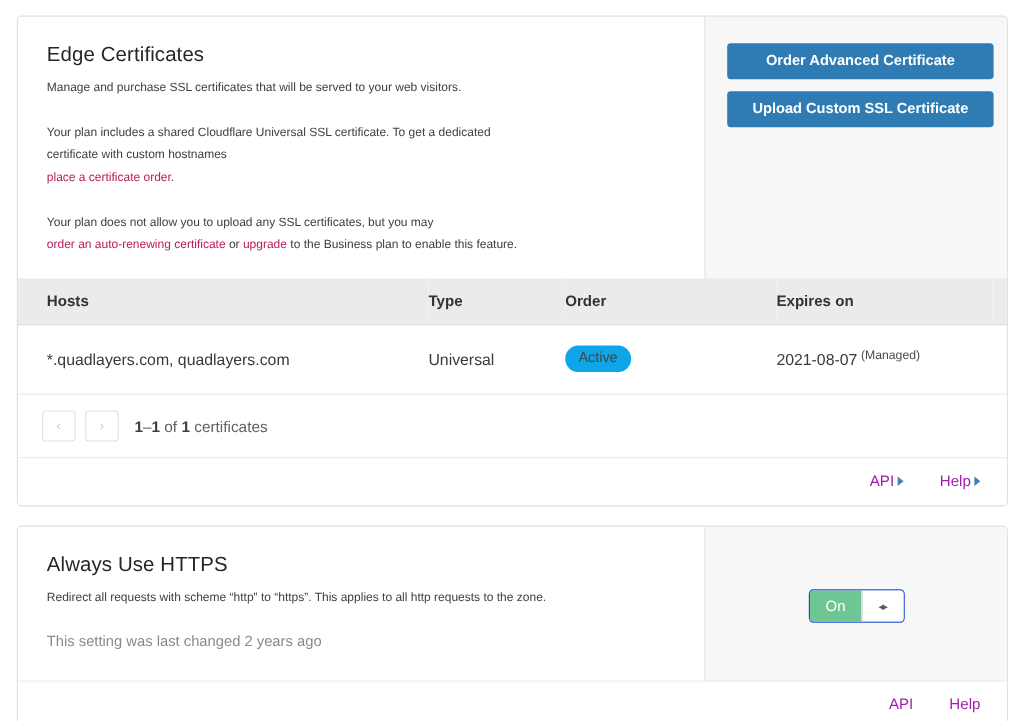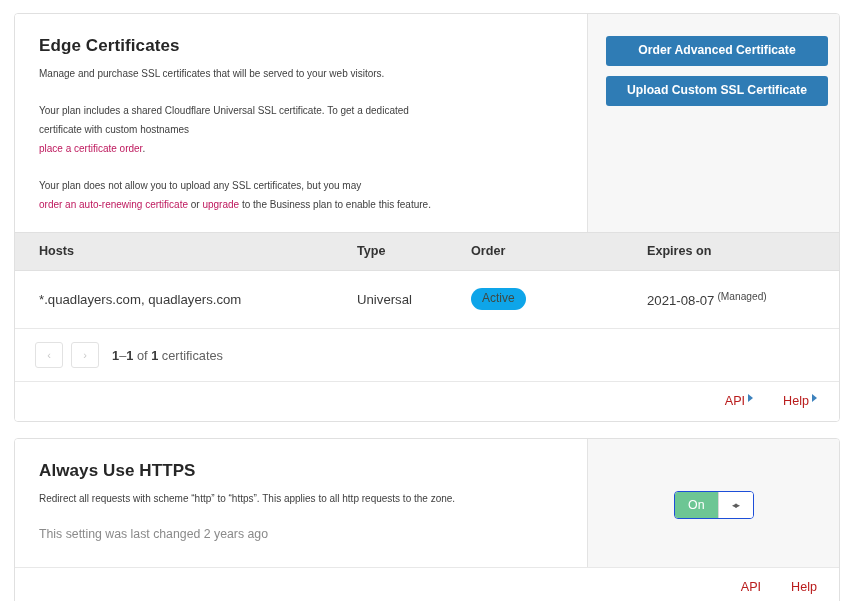--- a/index.html
+++ b/index.html
@@ -58,21 +58,21 @@
 
   .card-aside.center-v {
     justify-content: center;
     align-items: flex-start;
     padding-left: 86px;
   }
 
   h2.card-title {
     margin: 0 0 8px 0;
     font-size: 17px;
-    font-weight: bold;
+    font-weight: normal;
     color: #262626;
     letter-spacing: .1px;
   }
 
   p.para {
     margin: 0;
     font-size: 10px;
     line-height: 19px;
     color: #404040;
   }
@@ -192,26 +192,26 @@
   .card-footer {
     display: flex;
     justify-content: flex-end;
     align-items: center;
     gap: 30px;
     padding: 12px 22px 13px 0;
     background: #ffffff;
   }
   .card-footer.topline { border-top: 1px solid #e8e8e8; }
   .foot-link {
-    color: #b91c1c;
+    color: #a21caf;
     font-size: 12.6px;
     text-decoration: none;
     cursor: pointer;
     display: inline-flex;
-    align-items: flex-start;
+    align-items: center;
     gap: 3px;
   }
   .tri {
     display: inline-block;
     width: 0; height: 0;
     border-top: 4px solid transparent;
     border-bottom: 4px solid transparent;
     border-left: 5px solid #3d82bd;
   }
 

